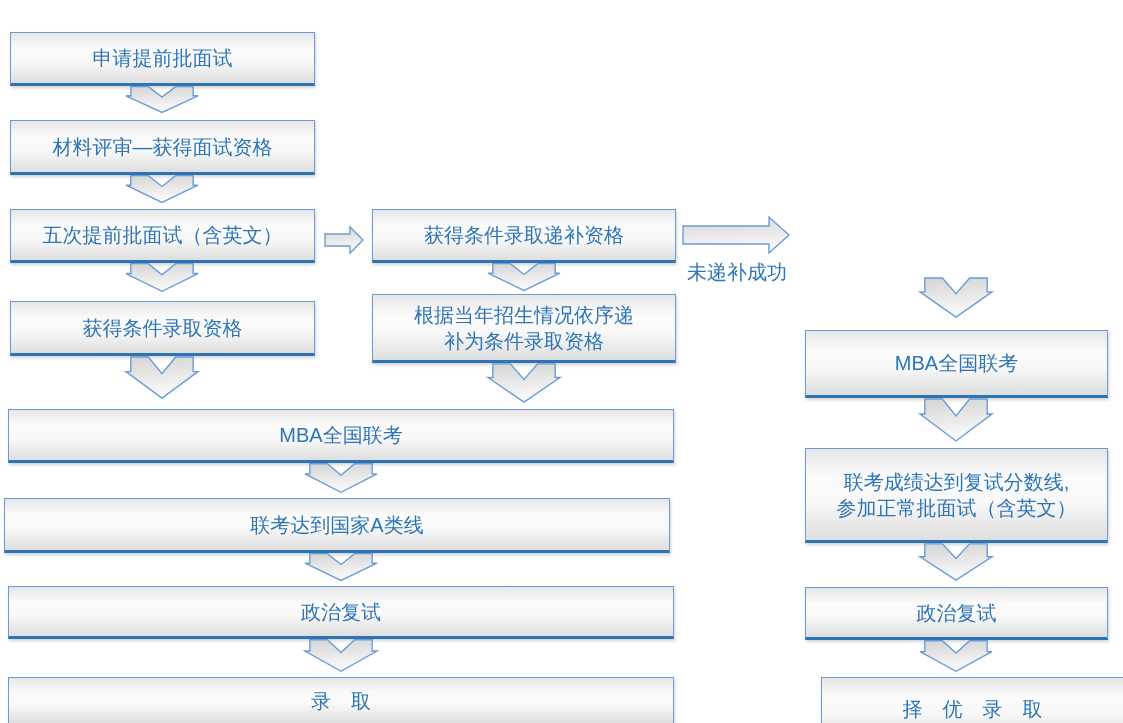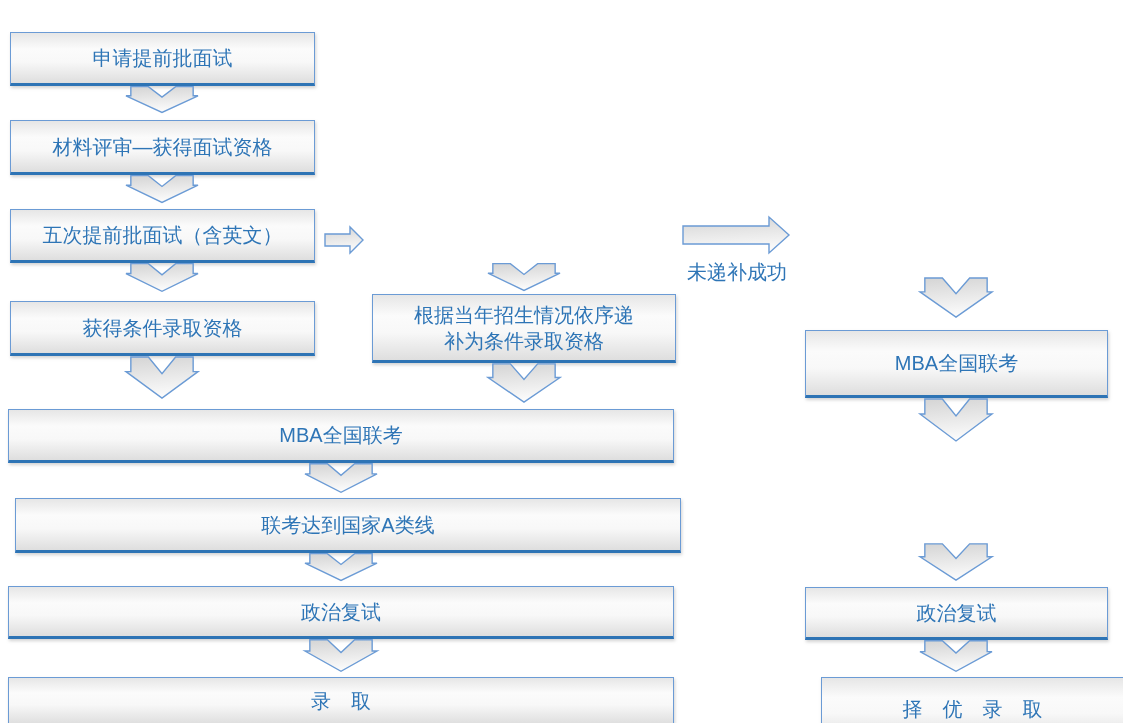--- a/index.html
+++ b/index.html
@@ -50,42 +50,51 @@
   <div class="box" style="left:10px;top:100px;width:305px;height:55px">
     <span class="ln">材料评审—获得面试资格</span>
   </div>
   <div class="box" style="left:10px;top:189px;width:305px;height:54px">
     <span class="ln">五次提前批面试（含英文）</span>
   </div>
   <div class="box" style="left:10px;top:281px;width:305px;height:55px">
     <span class="ln">获得条件录取资格</span>
   </div>
 
+  <div class="box" style="left:372px;top:189px;width:304px;height:54px">
+    <span class="ln">获得条件录取递补资格</span>
+  </div>
   <div class="box" style="left:372px;top:274px;width:304px;height:69px">
     <span>
       <span class="ln">根据当年招生情况依序递</span>
       <span class="ln">补为条件录取资格</span>
     </span>
   </div>
 
   <div class="box" style="left:8px;top:389px;width:666px;height:54px">
     <span class="ln">MBA全国联考</span>
   </div>
-  <div class="box" style="left:15px;top:478px;width:666px;height:55px">
+  <div class="box" style="left:4px;top:478px;width:666px;height:55px">
     <span class="ln">联考达到国家A类线</span>
   </div>
   <div class="box" style="left:8px;top:566px;width:666px;height:53px">
     <span class="ln">政治复试</span>
   </div>
   <div class="box" style="left:8px;top:657px;width:666px;height:50px">
     <span class="ln">录　取</span>
   </div>
 
   <div class="box" style="left:805px;top:310px;width:303px;height:68px">
     <span class="ln">MBA全国联考</span>
+  </div>
+  <div class="box" style="left:805px;top:428px;width:303px;height:95px">
+    <span>
+      <span class="ln">联考成绩达到复试分数线,</span>
+      <span class="ln">参加正常批面试（含英文）</span>
+    </span>
   </div>
   <div class="box" style="left:805px;top:567px;width:303px;height:53px">
     <span class="ln">政治复试</span>
   </div>
   <div class="box" style="left:821px;top:657px;width:303px;height:65px">
     <span class="ln">择　优　录　取</span>
   </div>
 
   <svg class="arr" style="left:125px;top:66px;width:74px;height:27px" viewBox="0 0 76 44" preserveAspectRatio="none">
       <polygon points="6,1 24,1 38,18 52,1 70,1 70,16 75,16 38,43 1,16 6,16"></polygon>

